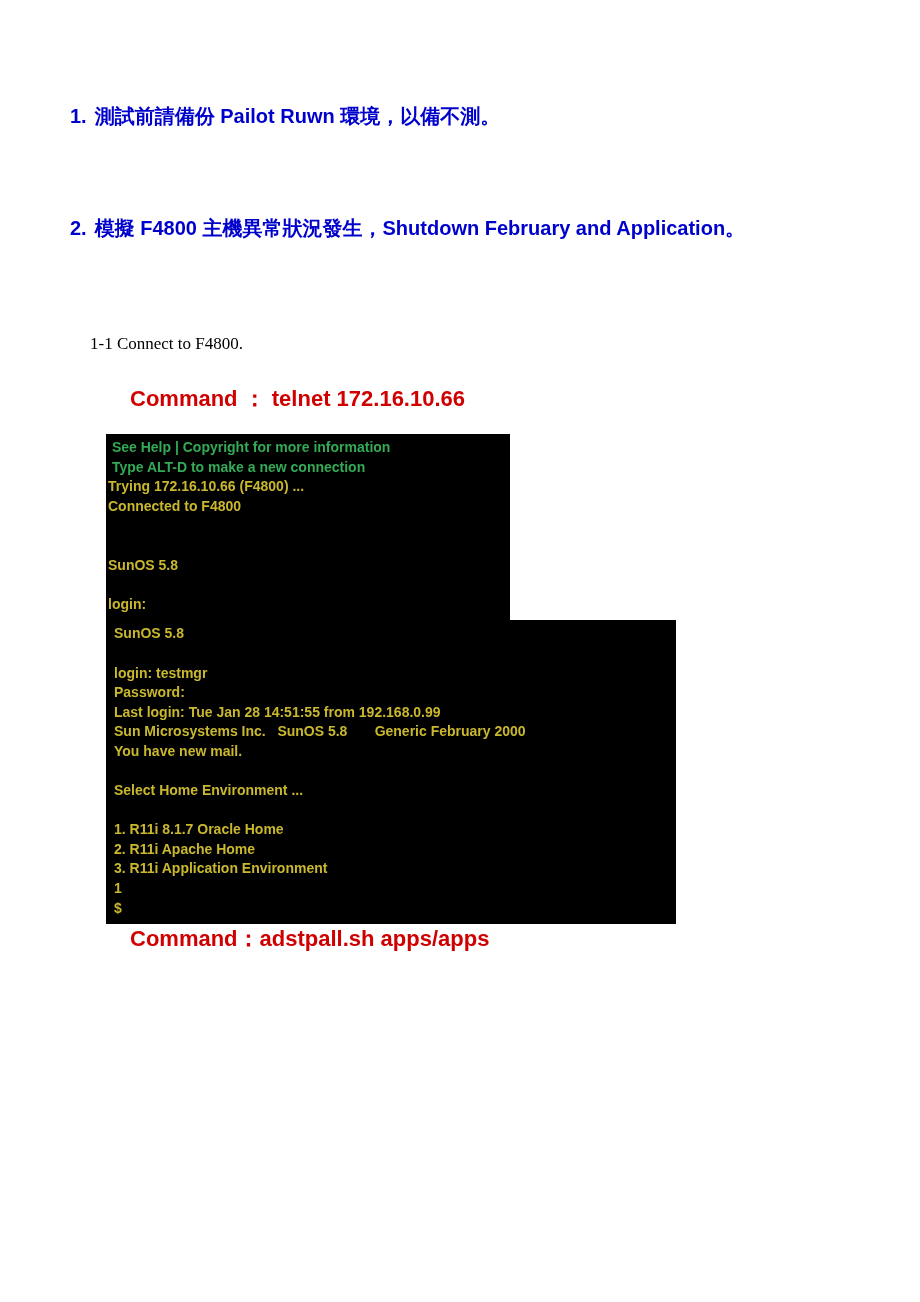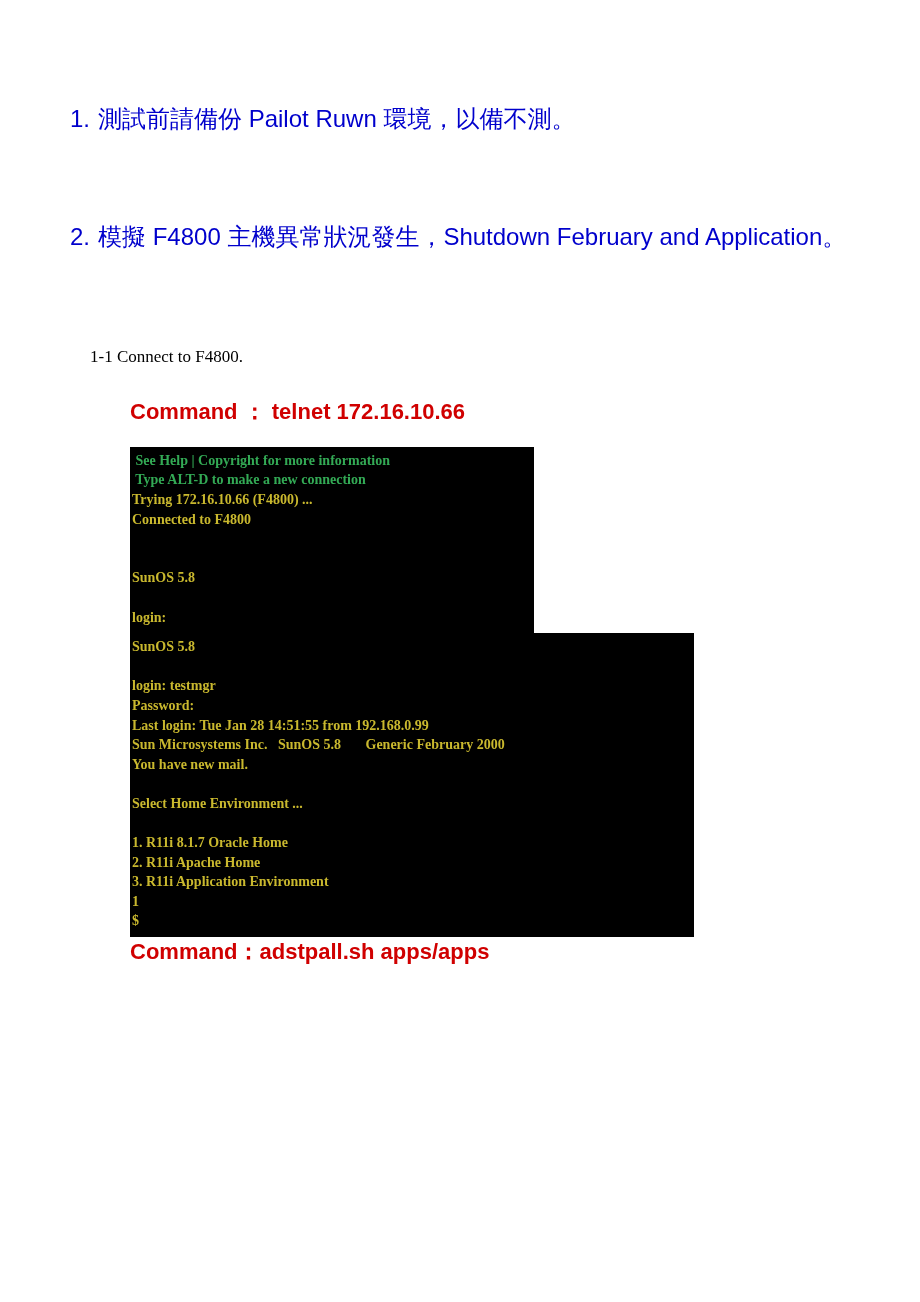--- a/index.html
+++ b/index.html
@@ -9,59 +9,59 @@
     background: #fff;
     width: 920px;
   }
   .page {
     padding: 80px 70px 40px 70px;
     box-sizing: border-box;
     width: 920px;
   }
   .heading {
     color: #0000cc;
-    font-weight: normal;
-    font-size: 24px;
+    font-weight: bold;
+    font-size: 20px;
     margin: 20px 0 40px 0;
     line-height: 1.6;
   }
   .heading .num {
     margin-right: 8px;
   }
   .sub {
     font-size: 17px;
     color: #000;
     margin: 90px 0 30px 20px;
     font-family: Liberation Serif, serif;
   }
   .command {
     color: #d00000;
     font-weight: bold;
     font-size: 22px;
     margin: 0 0 20px 60px;
   }
   .terminal {
     background: #000;
-    font-family: Liberation Serif, serif;
+    font-family: Liberation Sans, sans-serif;
     font-size: 14px;
     font-weight: bold;
     line-height: 1.4;
-    margin-left: 60px;
+    margin-left: 36px;
     white-space: pre;
     padding: 2px 2px;
   }
   .term1 {
     width: 400px;
     color: #ccbb33;
     padding: 4px 2px 6px 2px;
   }
   .term2 {
     width: 560px;
     color: #c9b82e;
-    padding: 4px 2px 6px 2px;
+    padding: 4px 2px 6px 8px;
   }
   .green {
     color: #33aa55;
   }
   .amber {
     color: #c9b82e;
   }
 </style>
 </head>
 <body>

